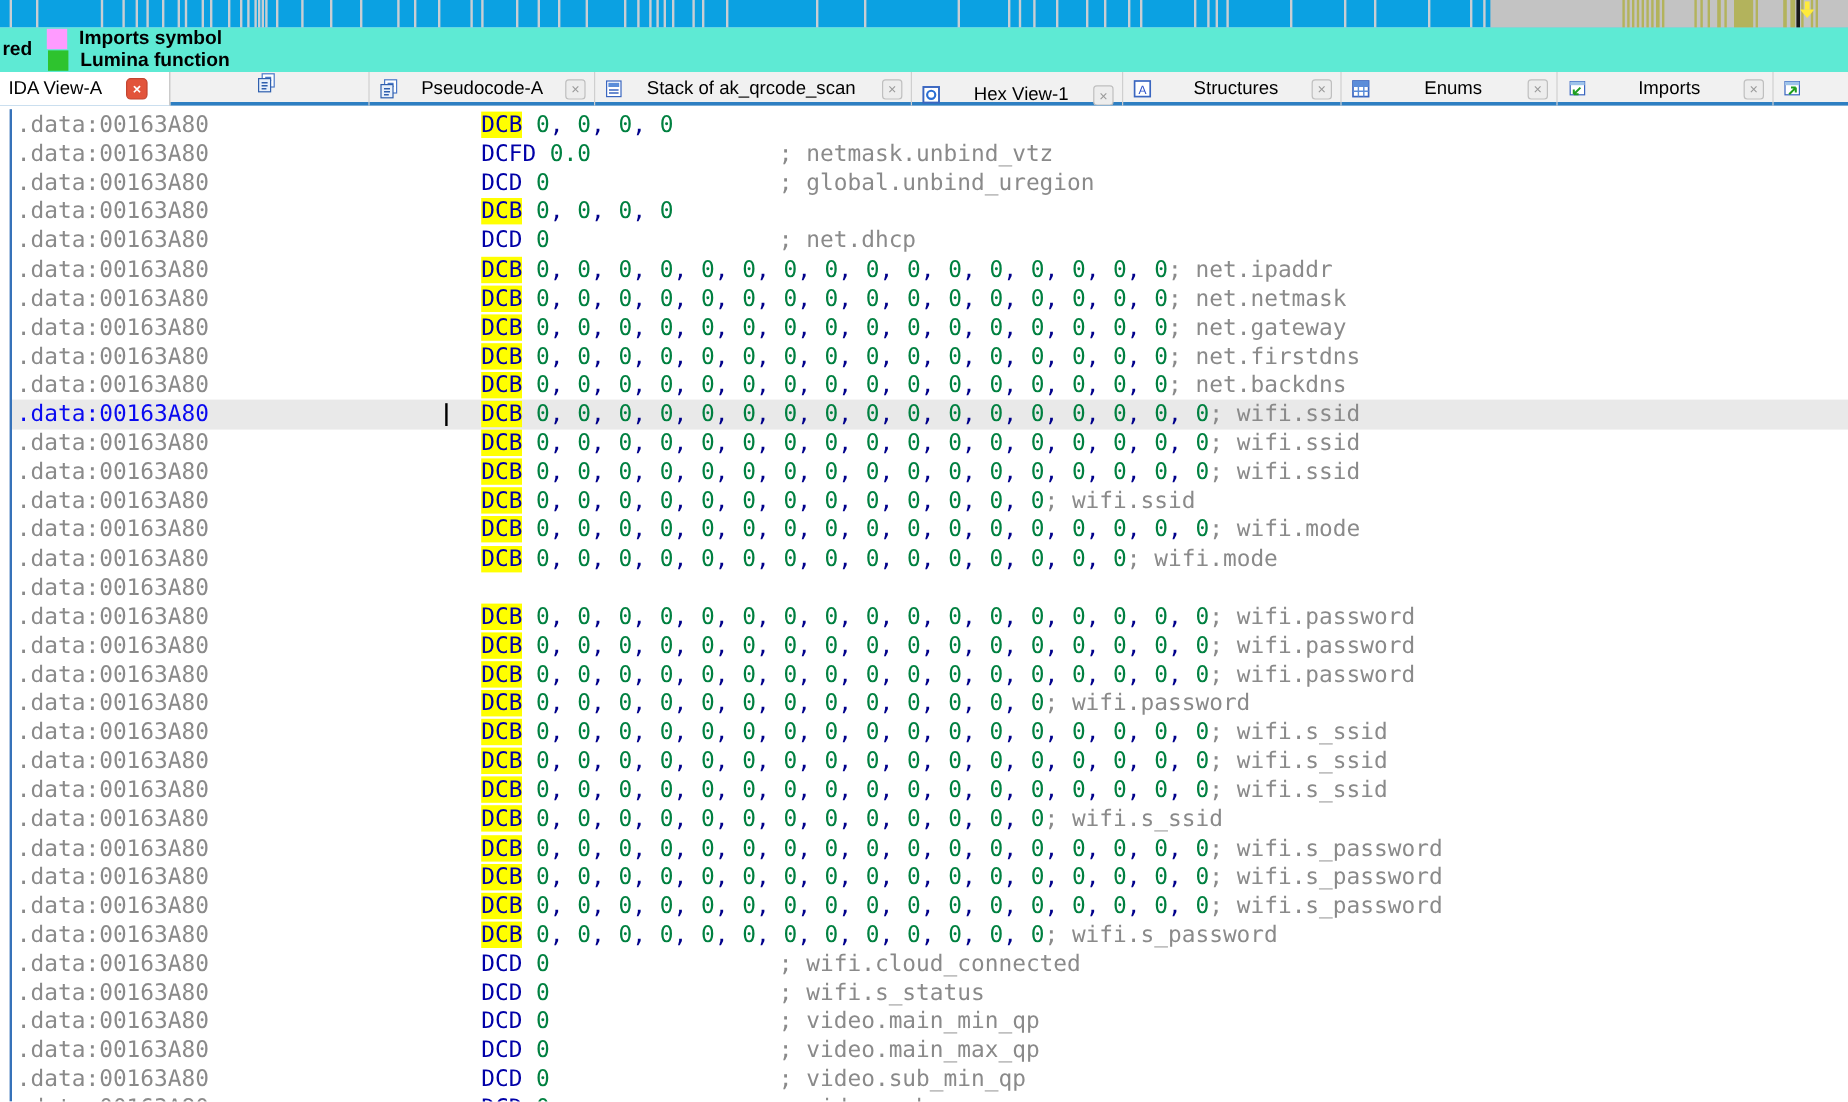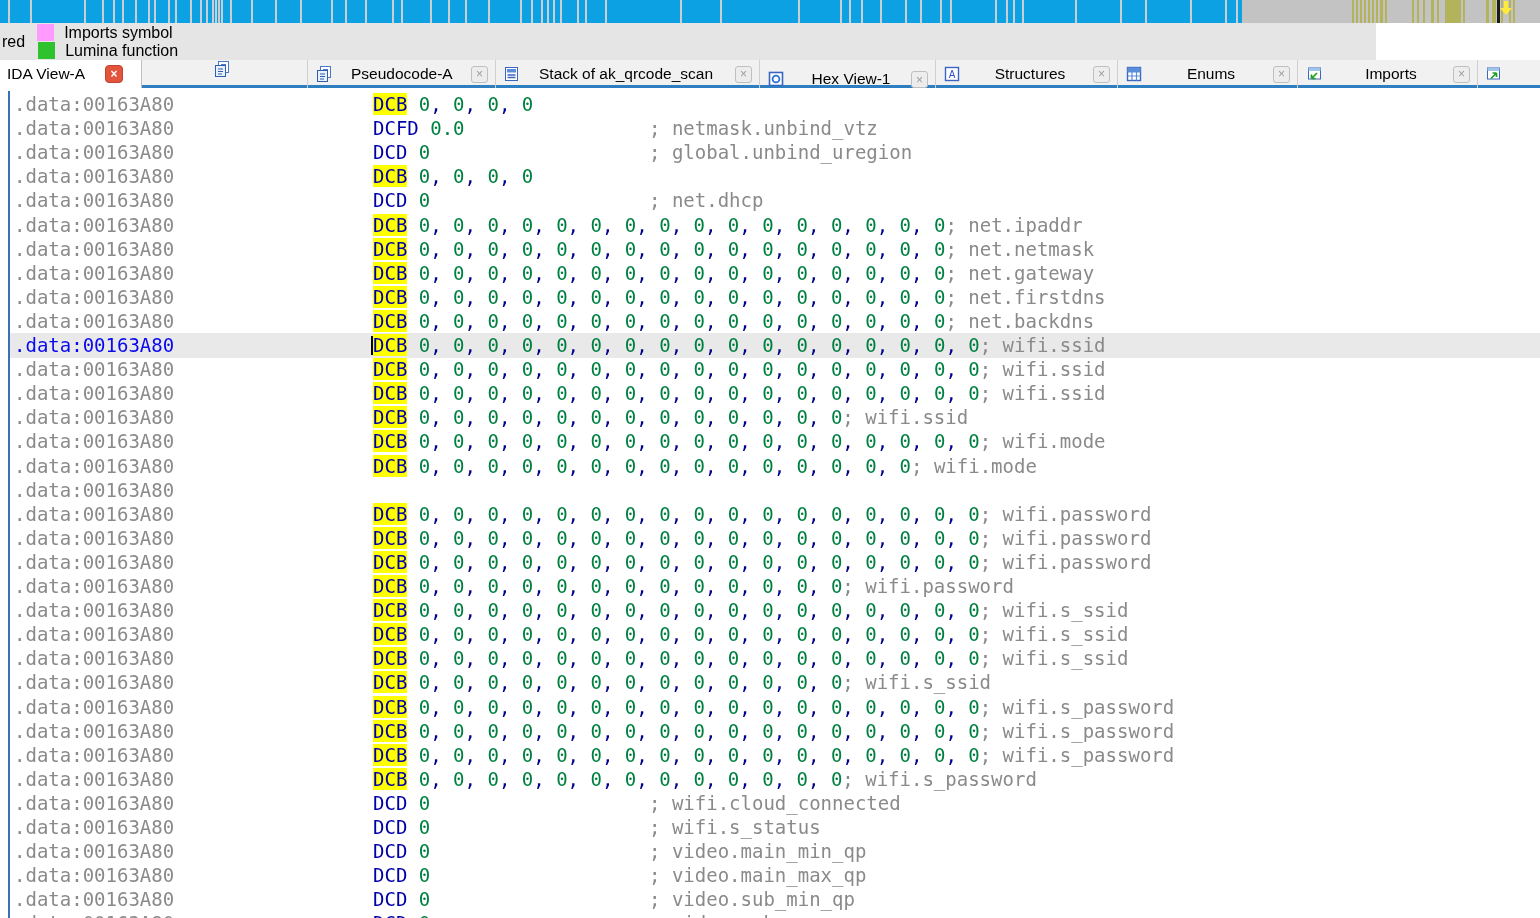--- a/index.html
+++ b/index.html
@@ -8,22 +8,22 @@
             font-family:"Liberation Sans", sans-serif; }
 
   
   .navband { position:absolute; left:0; top:0; width:1540px; height:23px; background:#0BA1E2; }
   .nb-gray { position:absolute; top:0; height:23px; background:#C3C3C3; }
   .tick { position:absolute; top:0; width:2px; height:23px; background:#C9CED3; }
   .stripe { position:absolute; top:0; height:23px; }
   .nb-marker { position:absolute; top:1px; width:12px; height:14px; }
 
   
-  .legend { position:absolute; left:0; top:23px; width:1376px; height:37px; background:#e5e5e5;
-            display:flex; align-items:center; font-size:16px; color:#000; }
+  .legend { position:absolute; left:0; top:23px; width:1540px; height:37px; background:#5eead4;
+            display:flex; align-items:center; font-size:16px; color:#000;font-weight:bold; }
   .legend-partial { margin-left:2px; }
   .legend-item { display:flex; align-items:center; }
   .legend-sq { width:17px; height:17px; margin-right:10px; display:inline-block; }
 
   
   .tabbar { position:absolute; left:0; top:60px; width:1540px; height:28px; background:#F1F1F1;
             display:flex; border-bottom:3px solid #2E7FC2; }
   .tab { height:28px; display:flex; align-items:center; padding:0 7px; border-right:1px solid #CFCFCF;
          font-size:15.5px; color:#000; white-space:nowrap; overflow:hidden; flex:none;gap:12px; }
   .tab.active { background:#FFFFFF; border-right:1px solid #BFBFBF; }
@@ -39,21 +39,21 @@
 
   
   .listing { position:absolute; left:0; top:91px; width:1540px; height:827px; background:#fff;
              font-family:"DejaVu Sans Mono", monospace; font-size:19px; }
   .lborder { position:absolute; left:8px; top:0; width:2px; height:827px; background:#3672B9; }
   .row { position:absolute; left:10px; width:1530px; height:25px; line-height:24px; white-space:pre; }
   .row.selected { background:#E9E9E9; }
   .addr { position:absolute; left:4px; color:#8A8A8A; }
   .row.selected .addr { color:#0909F0; }
   .code { position:absolute; left:363px; top:0; }
-  .kw { color:#0000A8; margin-right:0.602em; }
+  .kw { color:#0000A8; margin-right:0.602em;margin-left:28px; }
   .kw.hl { background:#FFFF00; }
   .num { color:#008040; }
   .comma { color:#00008B; }
   .comment, .cpre { color:#8A8A8A; }
   .comment-wrap { position:absolute; left:276px; top:0; white-space:pre; }
   .cursor { position:absolute; left:361px; top:3px; width:2px; height:19px; background:#000; }
 </style>
 </head>
 <body>
 

